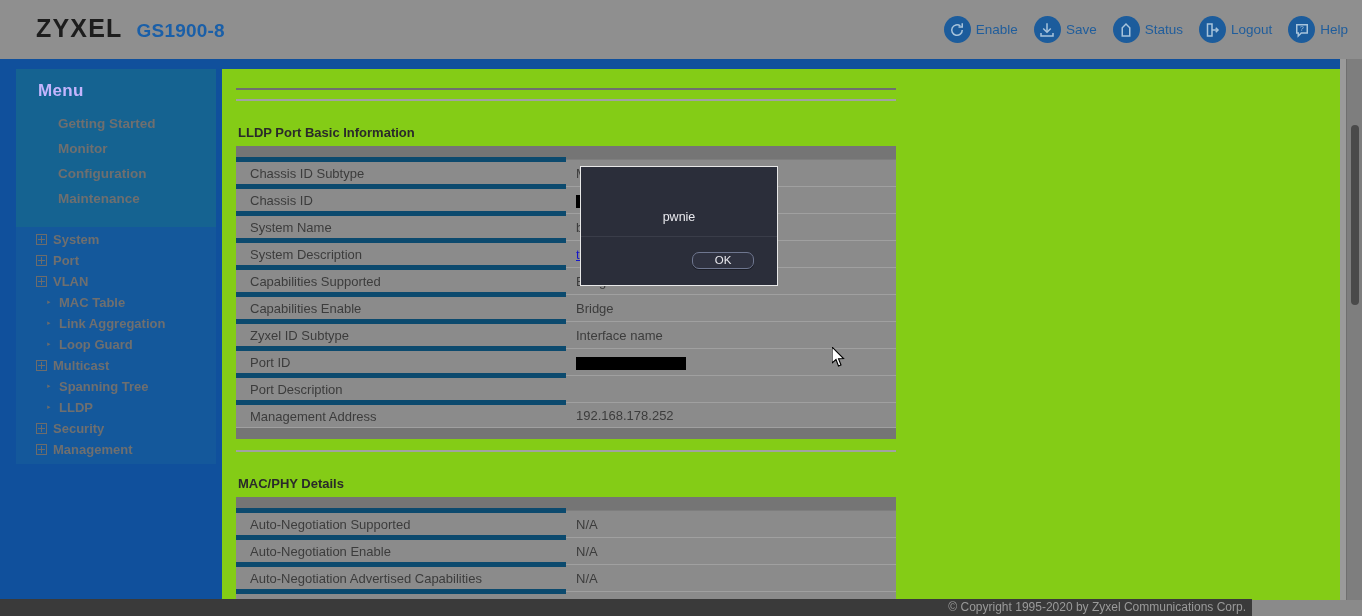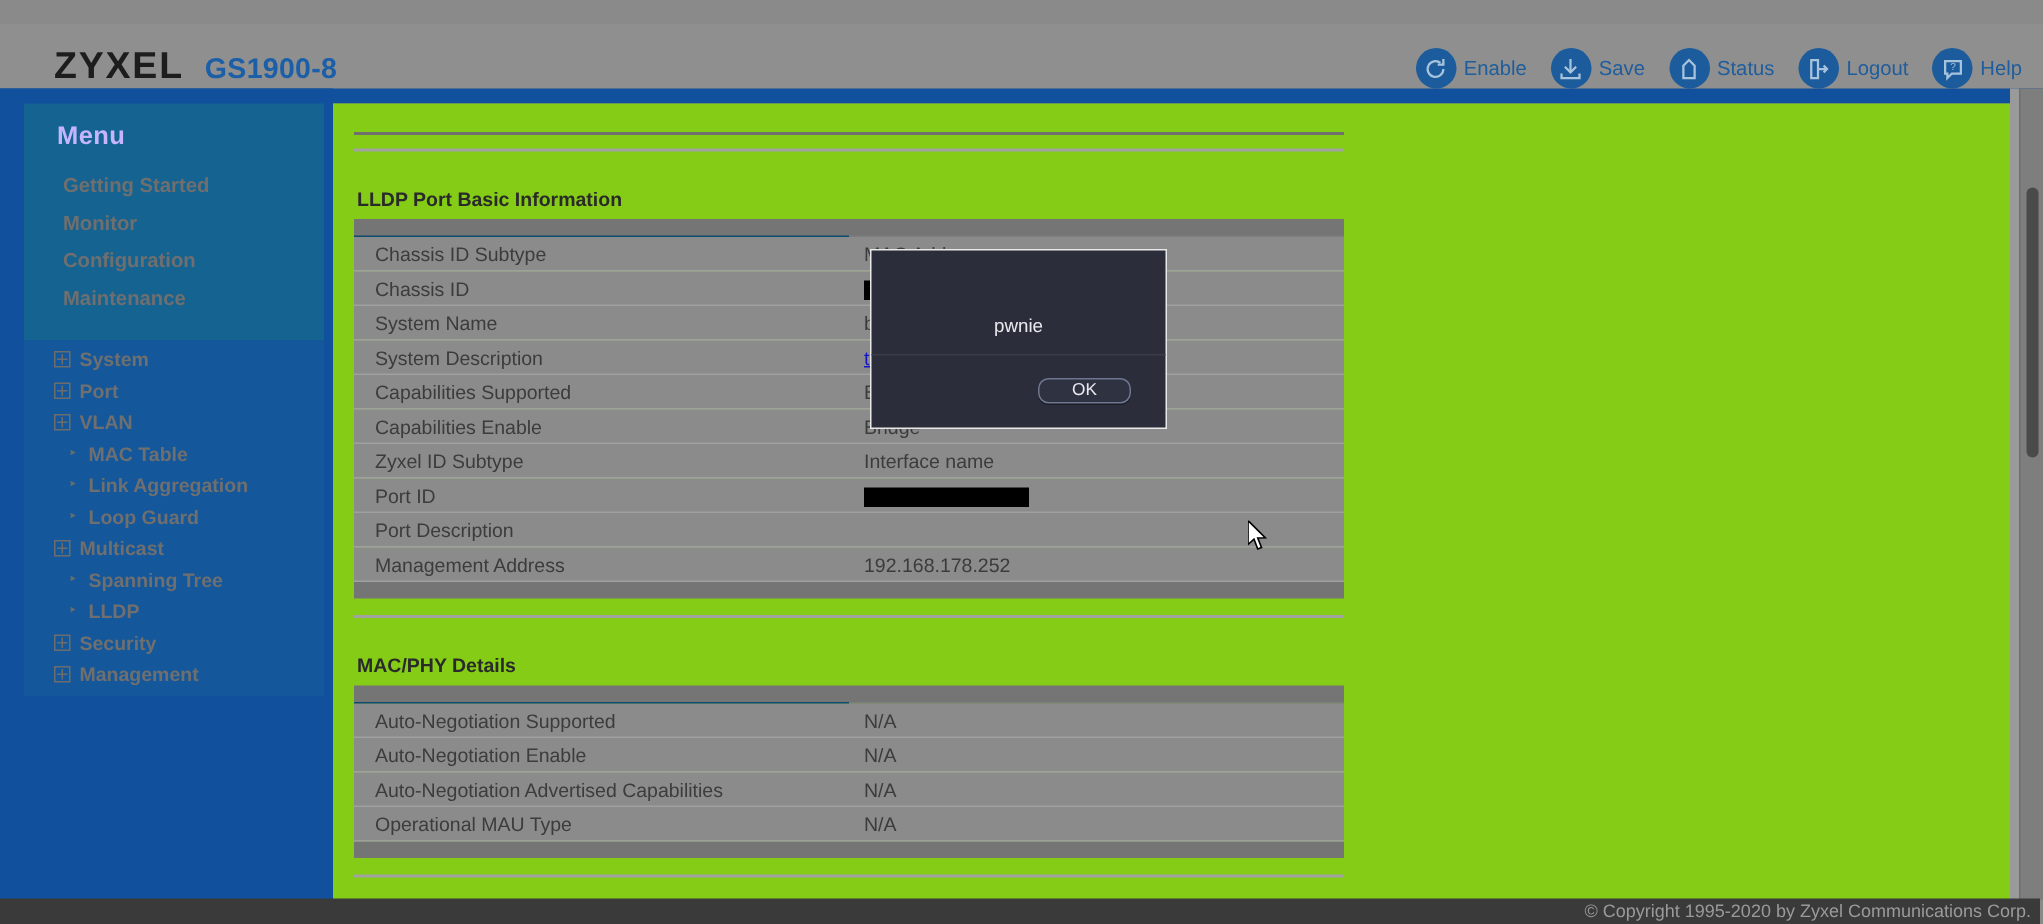--- a/index.html
+++ b/index.html
@@ -18,21 +18,21 @@
     position: relative;
     width: 1362px;
     height: 616px;
     overflow: hidden;
     background: #8a8a8a;
   }
 
   
   .header {
     position: absolute;
-    left: 0; top: 16px;
+    left: 0; top: 0;
     width: 1362px;
     height: 59px;
     background: #8f8f8f;
   }
   .brand {
     position: absolute;
     left: 36px; top: 14px;
     display: flex;
     align-items: baseline;
     gap: 14px;
@@ -113,20 +113,21 @@
     color: #c4b5fd;
     padding: 0 10px 10px 22px;
     letter-spacing: .3px;
   }
   .menu-link {
     font-size: 13.5px;
     font-weight: bold;
     color: #6f6f6f;
     padding: 5px 10px 5px 26px;
     cursor: pointer;
+    margin-left: 16px;
   }
   .tree {
     background: #14589b;
     padding: 2px 0 4px 0;
   }
   .tree-item {
     display: flex;
     align-items: center;
     gap: 6px;
     font-size: 13px;
@@ -204,21 +205,21 @@
     height: 11px;
     background: #757575;
     padding: 0;
     border: none;
   }
   .tbl td.k {
     width: 210px;
     padding: 3px 0 3px 14px;
     background: #8b8b8b;
     border-bottom: 1px solid #a0a0a0;
-    border-top: 1px solid #0c4a6e;
+    border-top: 5px solid #0c4a6e;
     vertical-align: middle;
   }
   .tbl td.v {
     padding: 3px 0 3px 10px;
     background: #8b8b8b;
     border-bottom: 1px solid #a0a0a0;
     border-top: 1px solid #7e7e7e;
     vertical-align: middle;
   }
   .tbl tr.row td { height: 16px; }
@@ -316,21 +317,21 @@
     right: 16px; top: 59px;
     width: 6px; height: 541px;
     background: #9a9a9a;
     z-index: 29;
   }
 
   
   .footer {
     position: absolute;
     left: 0; bottom: 0;
-    width: 1360px;
+    width: 1252px;
     height: 17px;
     background: #3a3a3a;
     color: #9a9a9a;
     font-size: 12px;
     text-align: right;
     line-height: 17px;
     padding-right: 6px;
     box-sizing: border-box;
     z-index: 50;
   }

